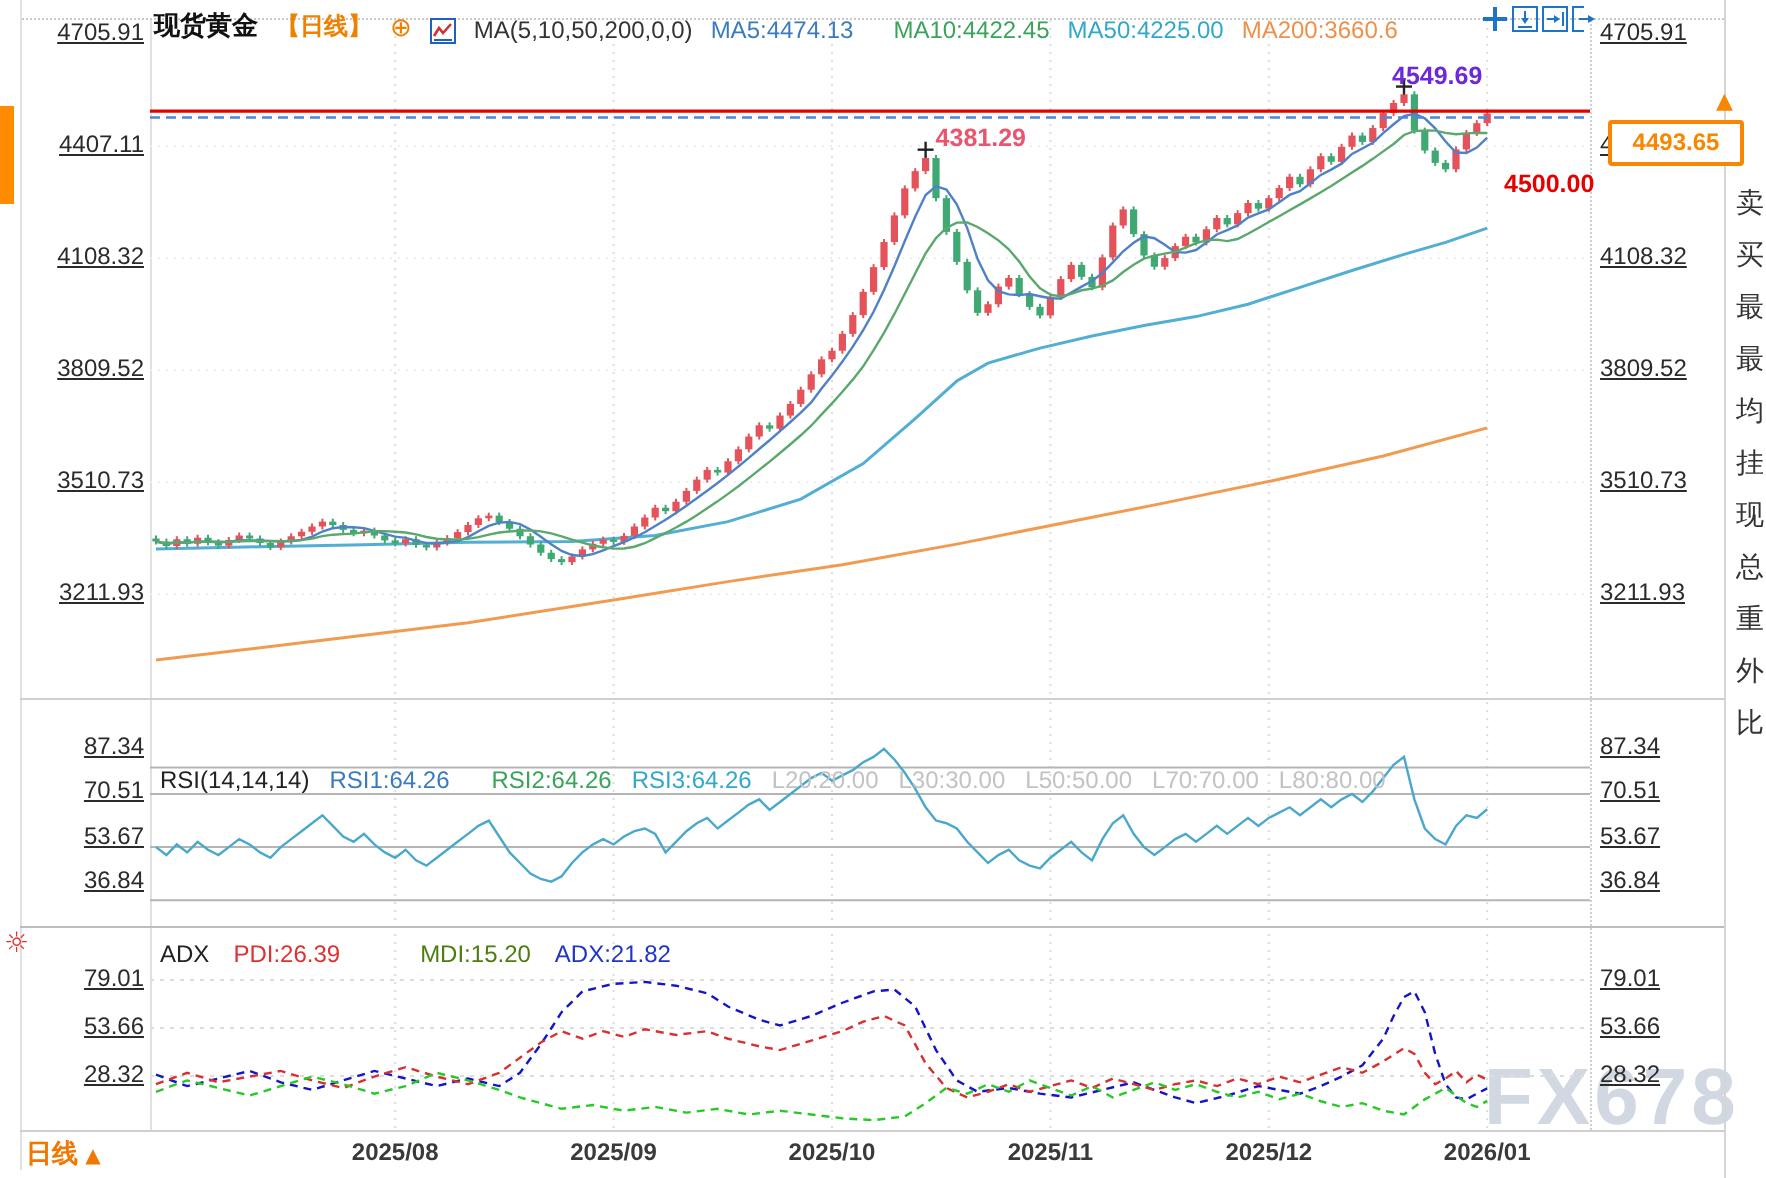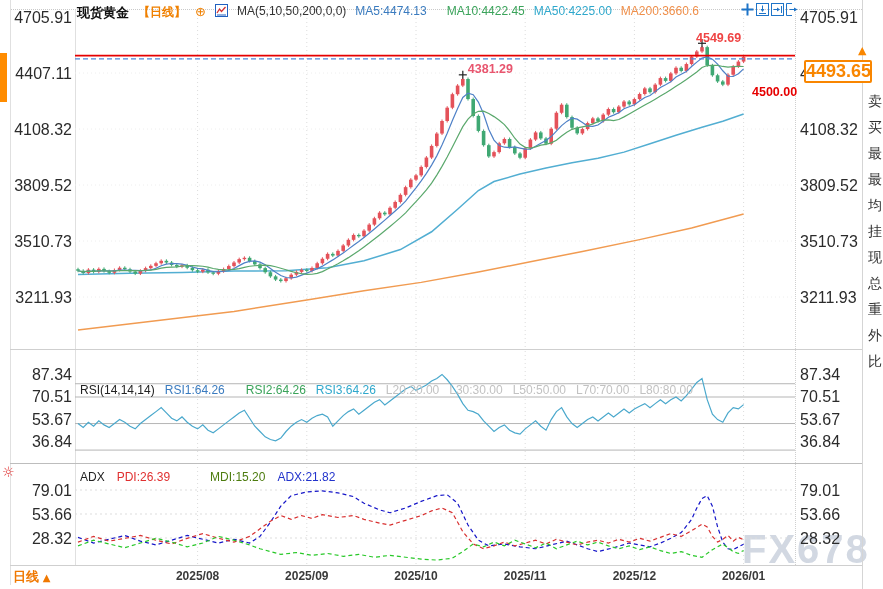--- a/index.html
+++ b/index.html
@@ -1,37 +1,37 @@
 <!DOCTYPE html>
 <html><head>
 <meta charset="utf-8">
 <style>
   html,body{margin:0;padding:0;background:#fff;}
   #app{position:relative;width:883px;height:589px;background:#fff;overflow:hidden;
        font-family:"Liberation Sans",sans-serif;font-size:12px;color:#222;}
   .abs{position:absolute;}
-  .axis-label{position:absolute;font-size:16px;color:#2b2b2b;white-space:nowrap;z-index:3;}
+  .axis-label{position:absolute;font-size:12px;color:#2b2b2b;white-space:nowrap;z-index:3;text-decoration:underline;}
   .axis-left{width:70px;text-align:right;}
   .hline{position:absolute;height:0;border-top:1px solid #cfcfcf;z-index:2;}
   .vline{position:absolute;width:0;border-left:1px solid #e0e0e0;z-index:2;}
   .dotline{border-top:1px dotted #c9c9c9;}
   .dotv{border-left:1px dotted #cfcfcf;}
-  #header-row{left:77px;top:4px;display:flex;gap:9px;align-items:flex-start;white-space:nowrap;z-index:4;}
+  #header-row{left:77px;top:4px;display:flex;gap:9px;align-items:flex-end;white-space:nowrap;z-index:4;}
   #rsi-header{left:80px;top:352px;display:flex;gap:10px;align-items:center;white-space:nowrap;z-index:4;margin-top:31px;}
   #adx-header{left:80px;top:470px;display:flex;gap:12px;align-items:center;white-space:nowrap;z-index:4;}
   .sym{font-weight:bold;font-size:13px;color:#111;}
   .period{font-weight:bold;color:#f08000;}
   .ma-def{color:#333;}
   .c-ma5{color:#3a7bbf;} .c-ma10{color:#3aa35a;padding-left:11px;} .c-ma50{color:#2fa8cc;} .c-ma200{color:#ef8f4a;}
   .c-gray{color:#c2c2c2;}
   .c-pdi{color:#e03030;} .c-mdi{color:#4d7c0f;margin-left:28px;} .c-adx{color:#2233cc;}
   .pane{position:absolute;z-index:2;}
   .anno{position:absolute;font-weight:bold;font-size:12.5px;white-space:nowrap;z-index:4;}
   #price-box{position:absolute;left:804px;top:60px;width:64px;height:19px;border:2px solid #f98600;
-             border-radius:2px;background:#fff;color:#f98600;font-weight:bold;font-size:18px;
+             border-radius:2px;background:#fff;color:#f98600;font-weight:bold;font-size:12px;
              text-align:center;line-height:19px;z-index:5;}
   #price-box-arrow{position:absolute;left:858px;top:44px;color:#f98600;font-size:11px;z-index:5;
                    font-family:"DejaVu Sans",sans-serif;}
   #watermark{position:absolute;left:742px;top:527px;font-size:40px;font-weight:bold;
              color:#d2d8e2;letter-spacing:2px;z-index:1;}
   #bottom-left{position:absolute;left:13px;top:568px;color:#f07800;font-weight:bold;font-size:13px;z-index:4;}
   #strip{position:absolute;left:866px;top:0;width:17px;height:589px;z-index:4;}
   .strip-char{position:absolute;left:2px;width:20px;font-size:14px;color:#333;overflow:hidden;}
   .toolbar{position:absolute;left:741px;top:3px;display:flex;gap:2px;z-index:5;}
   .tool{width:13px;height:13px;display:block;cursor:pointer;}
@@ -435,21 +435,21 @@
   </div>
 
   <div id="adx-header" class="abs">
     <span>ADX</span>
     <span class="c-pdi">PDI:26.39</span>
     <span class="c-mdi">MDI:15.20</span>
     <span class="c-adx">ADX:21.82</span>
   </div>
 
   <div class="anno" id="anno-peak1" style="left: 467.8px; top: 61.8403px; color: rgb(232, 85, 110);">4381.29</div>
-  <div class="anno" id="anno-peak2" style="left: 696px; top: 31.2788px; color: #ef4444; text-align: center;">4549.69</div>
+  <div class="anno" id="anno-peak2" style="left: 696px; top: 31.2788px; color: #6d28d9; text-align: center;">4549.69</div>
   <div class="anno" id="anno-red" style="left: 752px; top: 41.5917px; color: rgb(230, 0, 0); margin-top: 43px;">4500.00</div>
   <div id="price-box">4493.65</div>
   <div id="price-box-arrow">▲</div>
 
   <div id="watermark">FX678</div>
 
   <div id="bottom-left">
     <span>日线</span> <span style="font-size:10px;font-family:'DejaVu Sans',sans-serif;">▲</span>
   </div>
 

